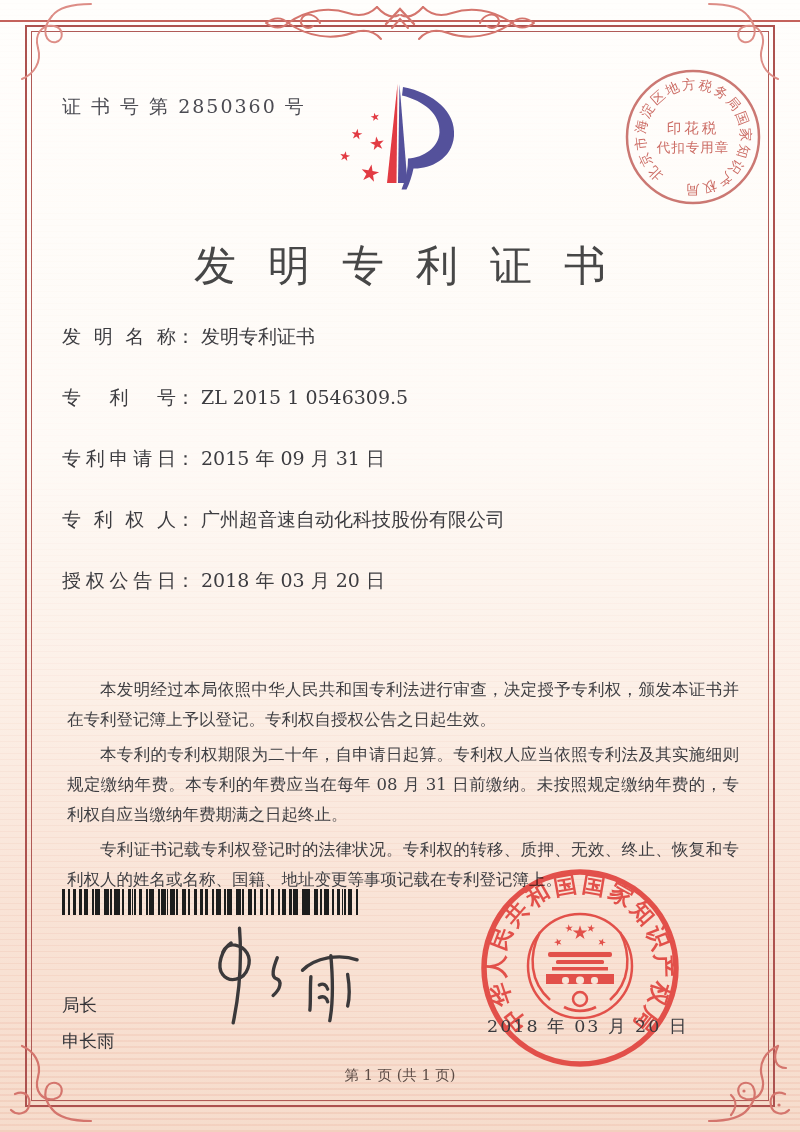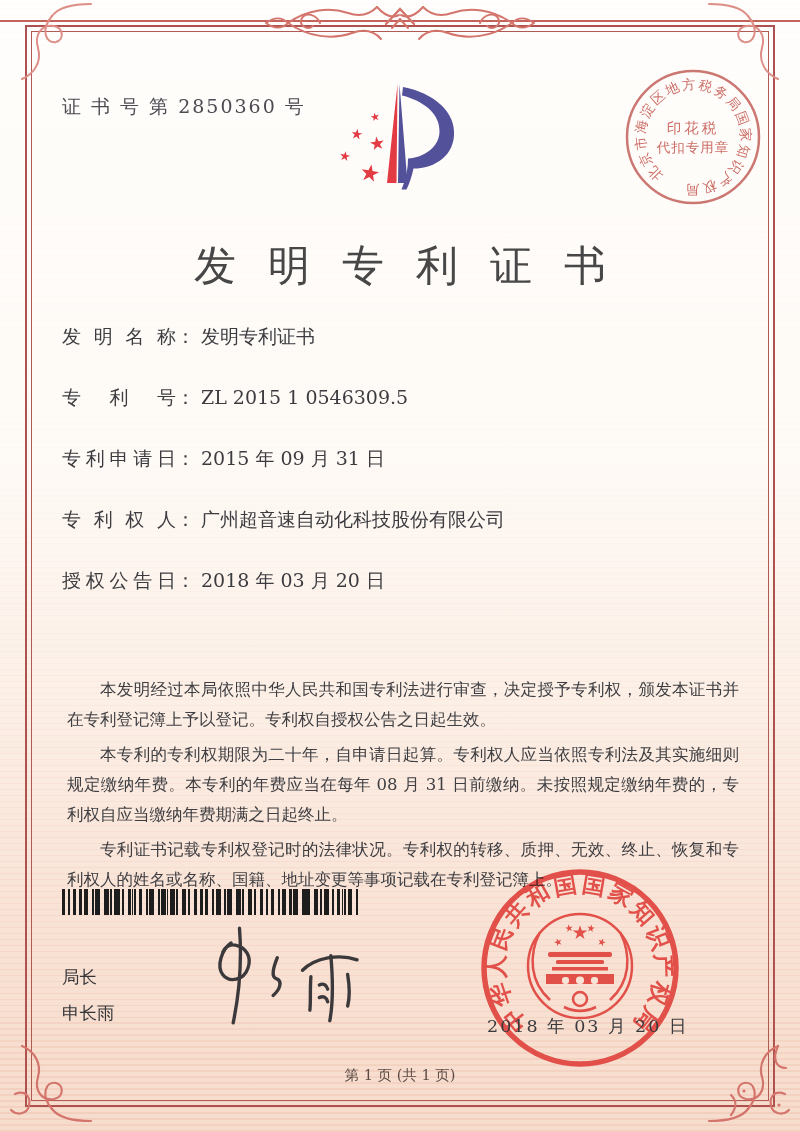--- a/index.html
+++ b/index.html
@@ -36,21 +36,21 @@
   .f-colon{display:inline-block;}
   .f-value{display:inline-block;padding-left:6px;}
   .body-text{position:absolute;left:62px;right:56px;top:670px;font-size:16.5px;line-height:1.82;
              text-align:justify;color:#3e3e42;}
   .body-text p{margin:5px;text-indent:2em;}
   .barcode{position:absolute;left:62px;top:889px;width:296px;height:26px;
      background:
        repeating-linear-gradient(90deg,#1d1d1d 0 2px,transparent 2px 6px),
        repeating-linear-gradient(90deg,#1d1d1d 0 3px,transparent 3px 11px),
        repeating-linear-gradient(90deg,#1d1d1d 0 1.5px,transparent 1.5px 17.5px);}
-  .director{position:absolute;left:62px;top:959px;font-size:17.5px;color:#36363a;line-height:36px;}
+  .director{position:absolute;left:62px;top:987px;font-size:17.5px;color:#36363a;line-height:36px;}
   .signature{position:absolute;left:172px;top:922px;}
   .seal{position:absolute;left:478px;top:866px;mix-blend-mode:multiply;opacity:.93;}
   .seal-date{position:absolute;left:487px;top:1014px;font-size:17.5px;letter-spacing:2px;color:#3a3a3e;z-index:4;}
   .footer{position:absolute;left:0;right:0;top:1066px;text-align:center;font-size:14.5px;color:#5c4b45;}
 </style>
 </head>
 <body>
 
 <div class="page">
 

